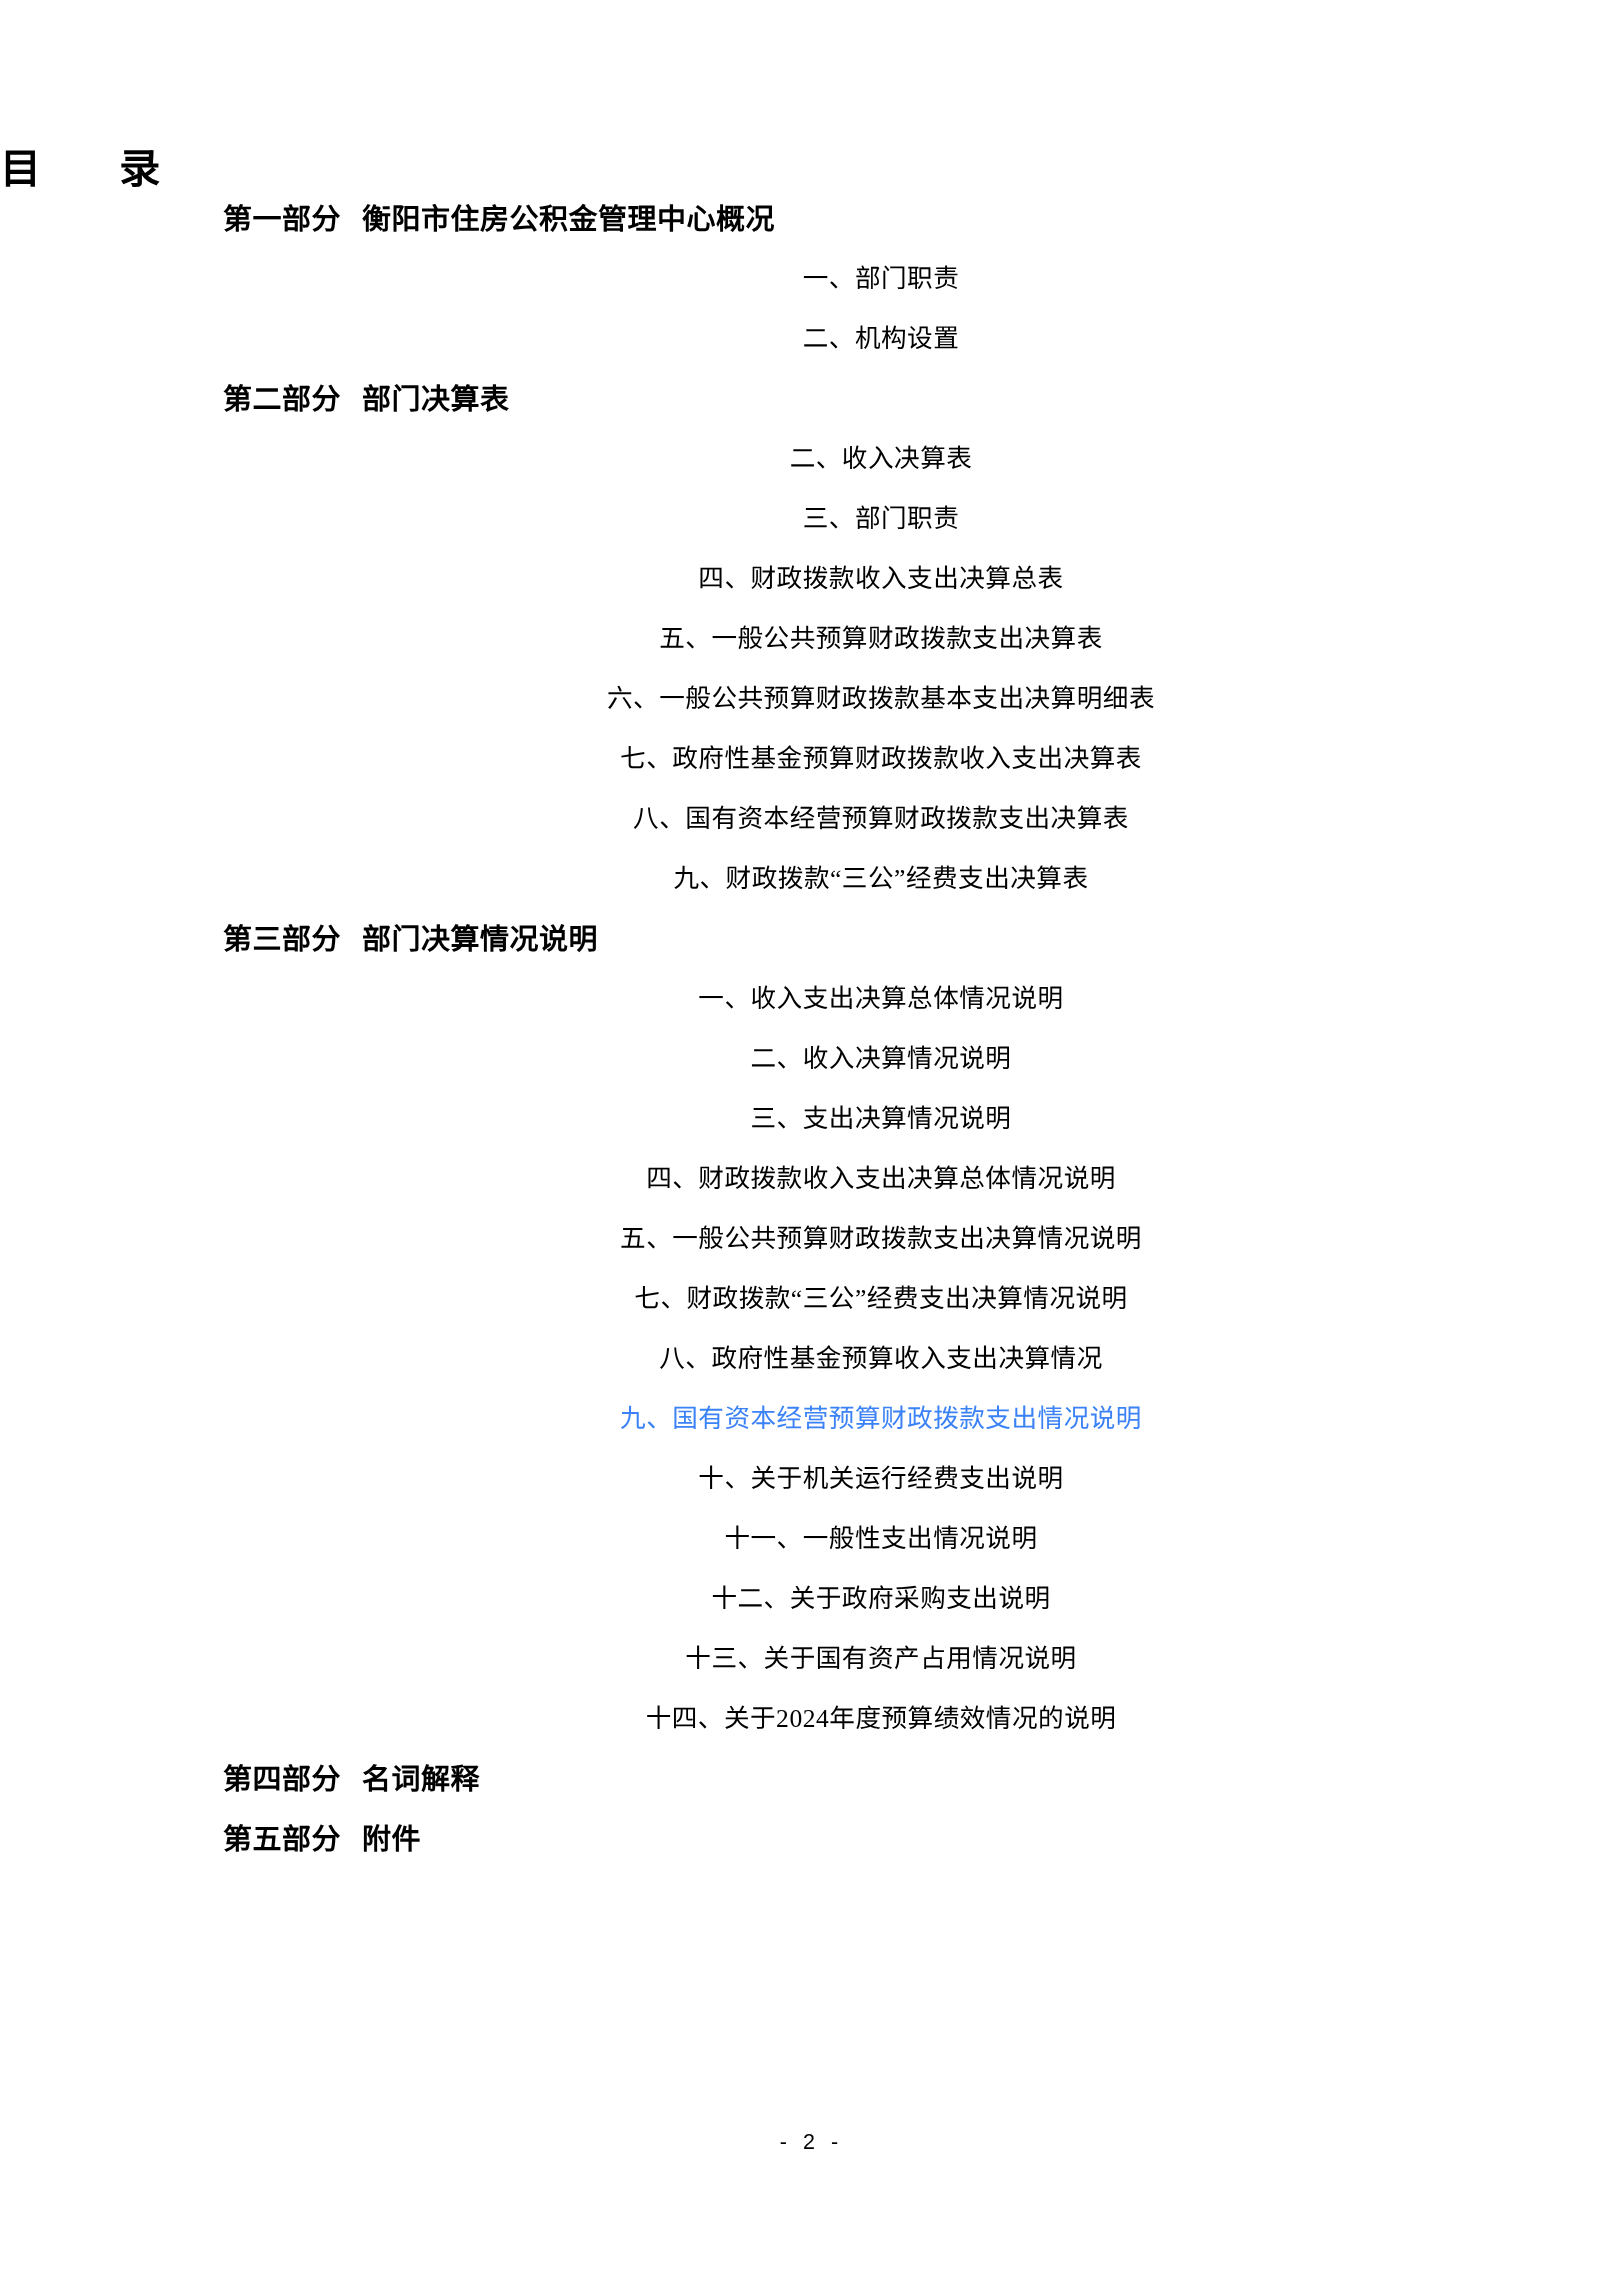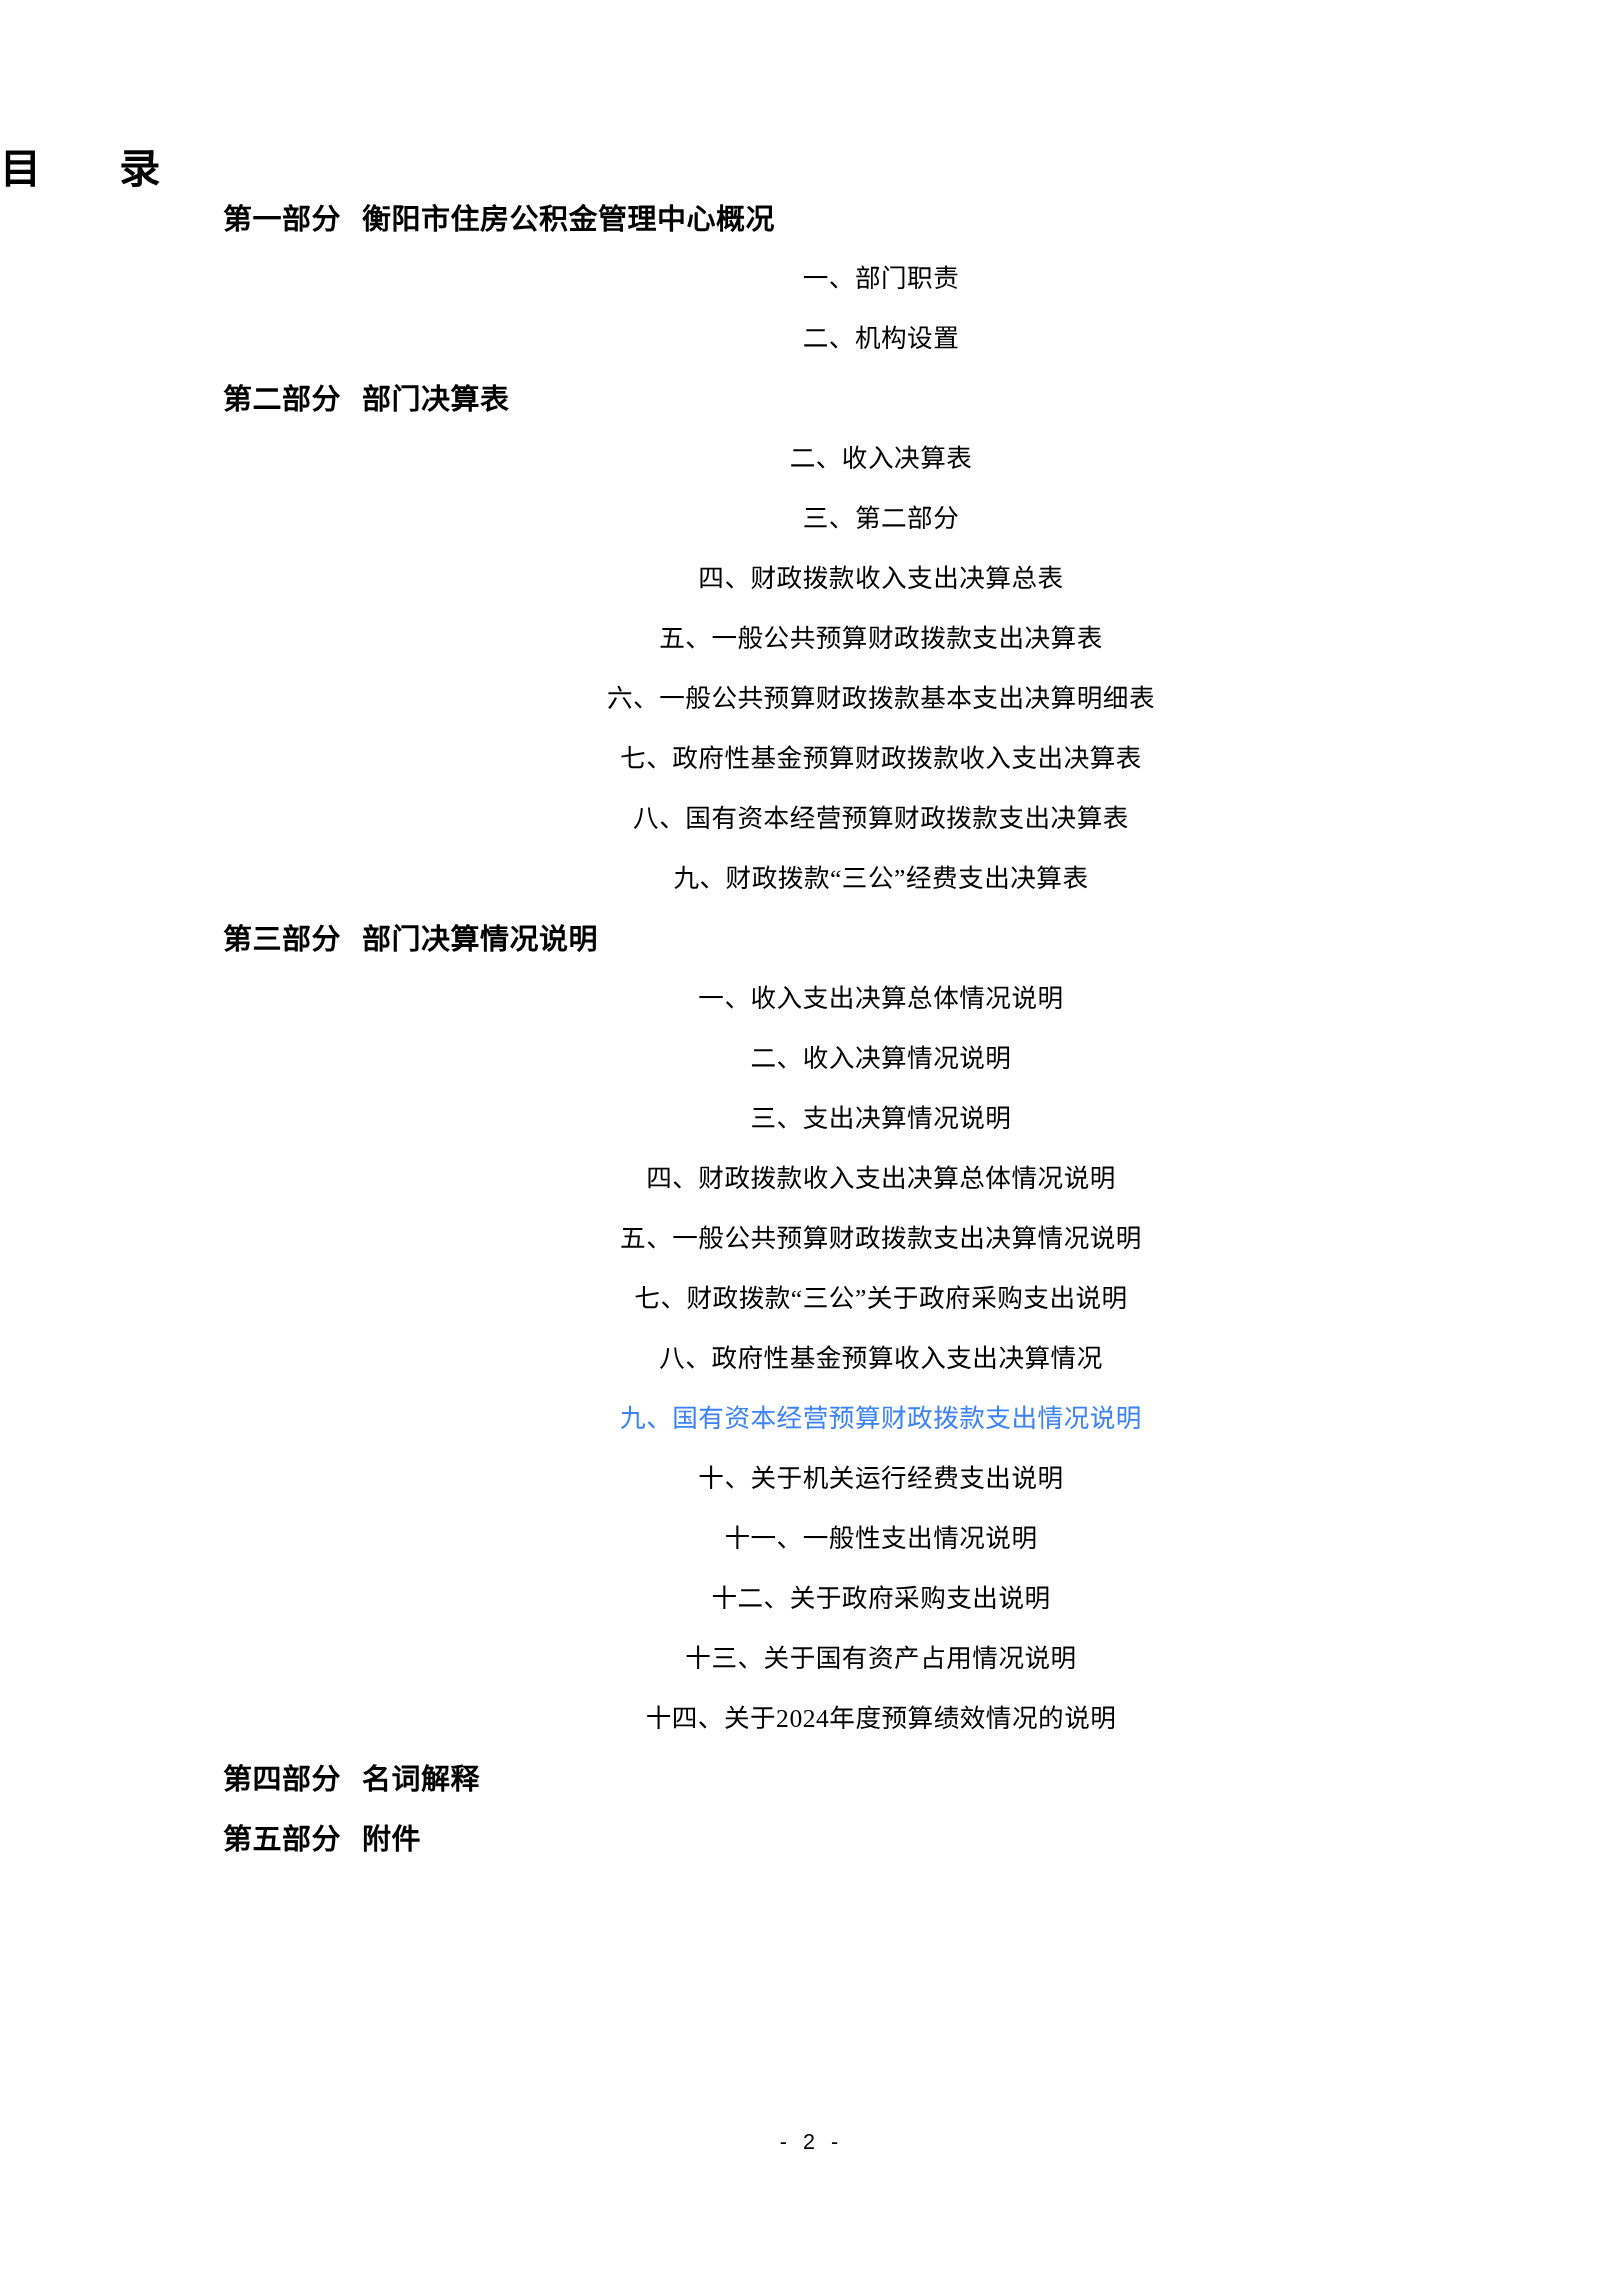--- a/index.html
+++ b/index.html
@@ -91,39 +91,39 @@
       <ul class="items">
         <li class="row item">一、部门职责</li>
         <li class="row item">二、机构设置</li>
       </ul>
     </section>
 
     <section>
       <div class="row heading">第二部分 部门决算表</div>
       <ul class="items">
         <li class="row item">二、收入决算表</li>
-        <li class="row item">三、第二部分</li>
+        <li class="row item">三、部门职责</li>
         <li class="row item">四、财政拨款收入支出决算总表</li>
         <li class="row item">五、一般公共预算财政拨款支出决算表</li>
         <li class="row item">六、一般公共预算财政拨款基本支出决算明细表</li>
         <li class="row item">七、政府性基金预算财政拨款收入支出决算表</li>
         <li class="row item">八、国有资本经营预算财政拨款支出决算表</li>
         <li class="row item">九、财政拨款“三公”经费支出决算表</li>
       </ul>
     </section>
 
     <section>
       <div class="row heading">第三部分 部门决算情况说明</div>
       <ul class="items">
         <li class="row item">一、收入支出决算总体情况说明</li>
         <li class="row item">二、收入决算情况说明</li>
         <li class="row item">三、支出决算情况说明</li>
         <li class="row item">四、财政拨款收入支出决算总体情况说明</li>
         <li class="row item">五、一般公共预算财政拨款支出决算情况说明</li>
-        <li class="row item">七、财政拨款“三公”关于政府采购支出说明</li>
+        <li class="row item">七、财政拨款“三公”经费支出决算情况说明</li>
         <li class="row item">八、政府性基金预算收入支出决算情况</li>
         <li class="row item muted" style="color: #3b82f6;">九、国有资本经营预算财政拨款支出情况说明</li>
         <li class="row item">十、关于机关运行经费支出说明</li>
         <li class="row item">十一、一般性支出情况说明</li>
         <li class="row item">十二、关于政府采购支出说明</li>
         <li class="row item">十三、关于国有资产占用情况说明</li>
         <li class="row item">十四、关于2024年度预算绩效情况的说明</li>
       </ul>
     </section>
 

